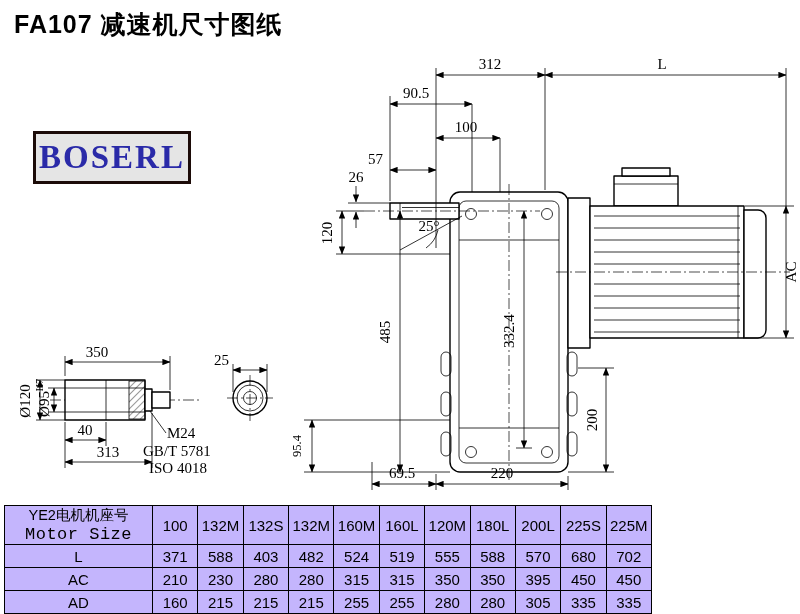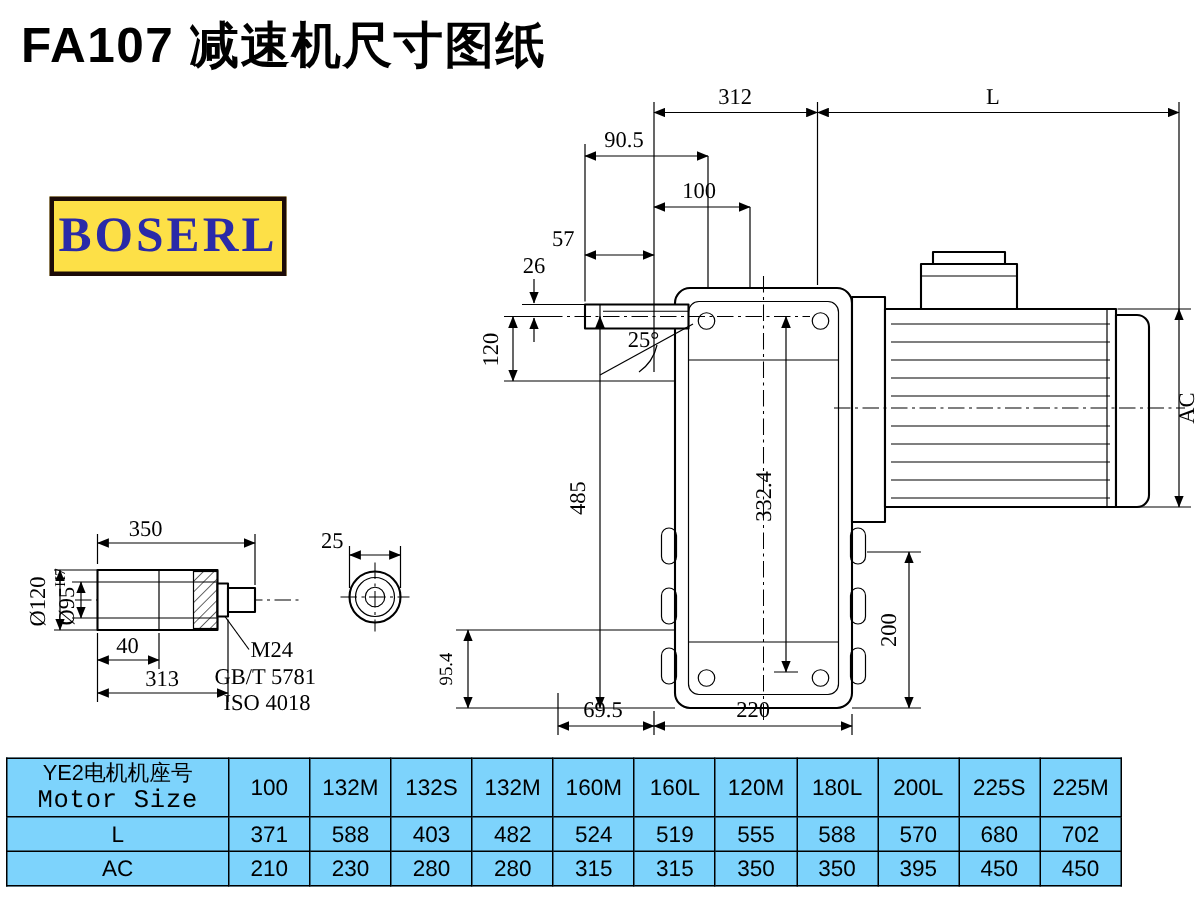--- a/index.html
+++ b/index.html
@@ -1,37 +1,37 @@
 <!DOCTYPE html>
 <html><head>
 <meta charset="utf-8">
 <style>
   html,body{margin:0;padding:0;}
   body{width:800px;height:614px;position:relative;background:#fff;overflow:hidden;
        font-family:"Liberation Sans",sans-serif;color:#000;}
-  .title{position:absolute;left:14px;top:8px;font-size:33px;font-weight:bold;
+  .title{position:absolute;left:14px;top:8px;font-size:25px;font-weight:bold;
          letter-spacing:1px;z-index:3;}
   .logo-box{position:absolute;left:33px;top:131px;width:158px;height:53px;
-            border:3px solid #1c0b08;background:#fde047;box-sizing:border-box;
+            border:3px solid #1c0b08;background:#e5e5e5;box-sizing:border-box;
             display:flex;align-items:center;justify-content:center;z-index:3;}
   .logo-text{font-family:"Liberation Serif",serif;font-size:33px;font-weight:bold;
              color:#2a2aa8;letter-spacing:2px;line-height:1;}
   svg.drawing{position:absolute;left:0;top:0;z-index:1;}
   
   .ol{fill:none;stroke:#000;stroke-width:1.4;stroke-linejoin:round;}
   .fw{fill:#fff;stroke:#000;stroke-width:1.4;stroke-linejoin:round;}
   .thin{fill:none;stroke:#000;stroke-width:0.8;}
   .cl{fill:none;stroke:#000;stroke-width:0.7;stroke-dasharray:11 3 2 3;}
   .dl{fill:none;stroke:#000;stroke-width:0.8;}
   .dimtxt{font-family:"Liberation Serif",serif;font-size:15px;fill:#000;}
   .sm{font-size:12.5px;}
   .sup{font-size:10px;}
   
-  table.size-table{position:absolute;left:4px;top:505px;width:744px;z-index:2;
-        border-collapse:collapse;table-layout:fixed;font-size:15px;background:#7dd3fc;}
+  table.size-table{position:absolute;left:4px;top:505px;width:648px;z-index:2;
+        border-collapse:collapse;table-layout:fixed;font-size:15px;background:#c4b5fd;}
   .size-table th,.size-table td{border:1px solid #000;text-align:center;padding:0;
         font-weight:normal;overflow:hidden;white-space:nowrap;}
   .size-table thead tr{height:38px;}
   .size-table tbody tr{height:23px;}
   .size-table .cn{font-size:14.5px;}
   .size-table .en{font-family:"Liberation Mono",monospace;font-size:17px;letter-spacing:0.5px;}
 </style>
 </head>
 <body>
 
@@ -267,16 +267,30 @@
           <td>280</td>
           <td>280</td>
           <td>315</td>
           <td>315</td>
           <td>350</td>
           <td>350</td>
           <td>395</td>
           <td>450</td>
           <td>450</td>
         </tr>
+        <tr>
+          <th>AD</th>
+          <td>160</td>
+          <td>215</td>
+          <td>215</td>
+          <td>215</td>
+          <td>255</td>
+          <td>255</td>
+          <td>280</td>
+          <td>280</td>
+          <td>305</td>
+          <td>335</td>
+          <td>335</td>
+        </tr>
       </tbody>
   </table>
 
 </div>
 
 </body></html>

